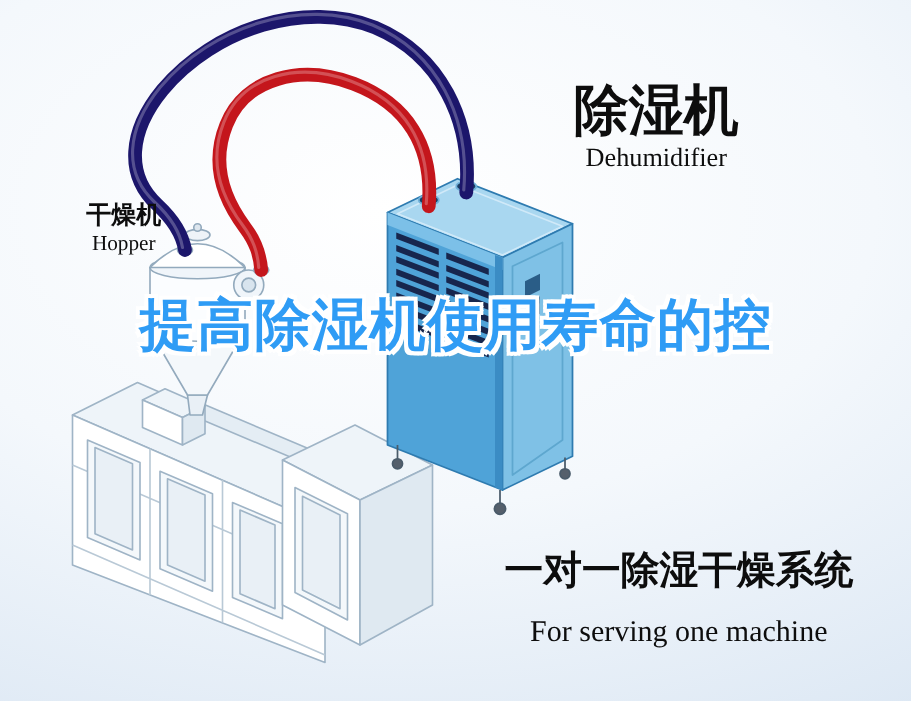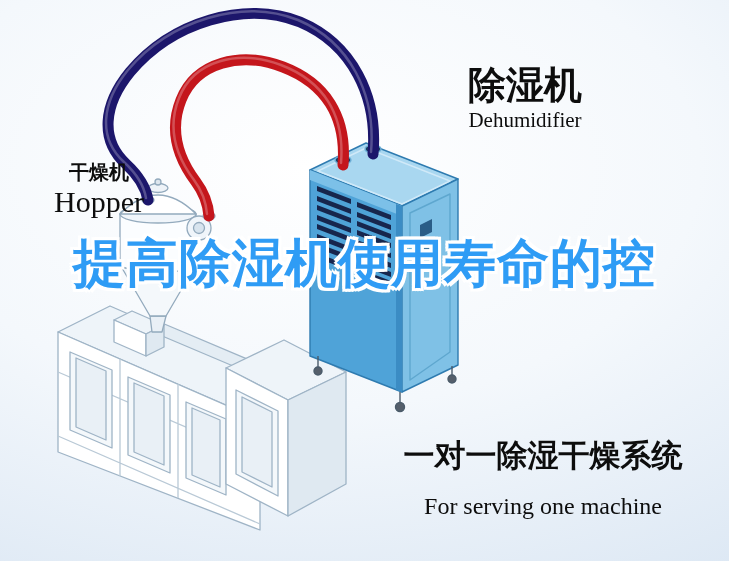--- a/index.html
+++ b/index.html
@@ -6,31 +6,31 @@
   #stage{
     position:relative;width:729px;height:561px;overflow:hidden;
     background:radial-gradient(ellipse 120% 95% at 42% 30%, #ffffff 0%, #f4f8fc 45%, #d7e4f2 100%);
     font-family:"Liberation Sans",sans-serif;
   }
   #scene{position:absolute;left:0;top:0;}
   .lbl{position:absolute;text-align:center;color:#0d0d0d;}
   .lbl .cn{font-weight:bold;line-height:1.05;display:block;}
   .lbl .en{font-family:"Liberation Serif",serif;display:block;margin-top:2px;}
   #lbl-dehum{left:436px;top:66px;width:178px;}
-  #lbl-dehum .cn{font-size:38px;}
+  #lbl-dehum .cn{font-size:44px;}
   #lbl-dehum .en{font-size:21px;}
   #lbl-hopper{left:40px;top:162px;width:118px;}
   #lbl-hopper .cn{font-size:20px;}
-  #lbl-hopper .en{font-size:30px;}
+  #lbl-hopper .en{font-size:17px;}
   #lbl-system{left:388px;top:440px;width:310px;}
   #lbl-system .cn{font-size:31px;}
   #lbl-system .en{font-size:24px;margin-top:20px;}
   #main-title{
     position:absolute;left:0;top:236px;width:729px;text-align:center;
-    font-size:52px;font-weight:bold;color:#2f9cf5;line-height:1.06;
+    font-size:45px;font-weight:bold;color:#2f9cf5;line-height:1.06;
     letter-spacing:1px;
     text-shadow:-3px -3px 0 #fff,3px -3px 0 #fff,-3px 3px 0 #fff,3px 3px 0 #fff,
                 -3px 0 0 #fff,3px 0 0 #fff,0 -3px 0 #fff,0 3px 0 #fff;
   }
 </style>
 </head>
 <body>
 
 <div id="stage">
 

